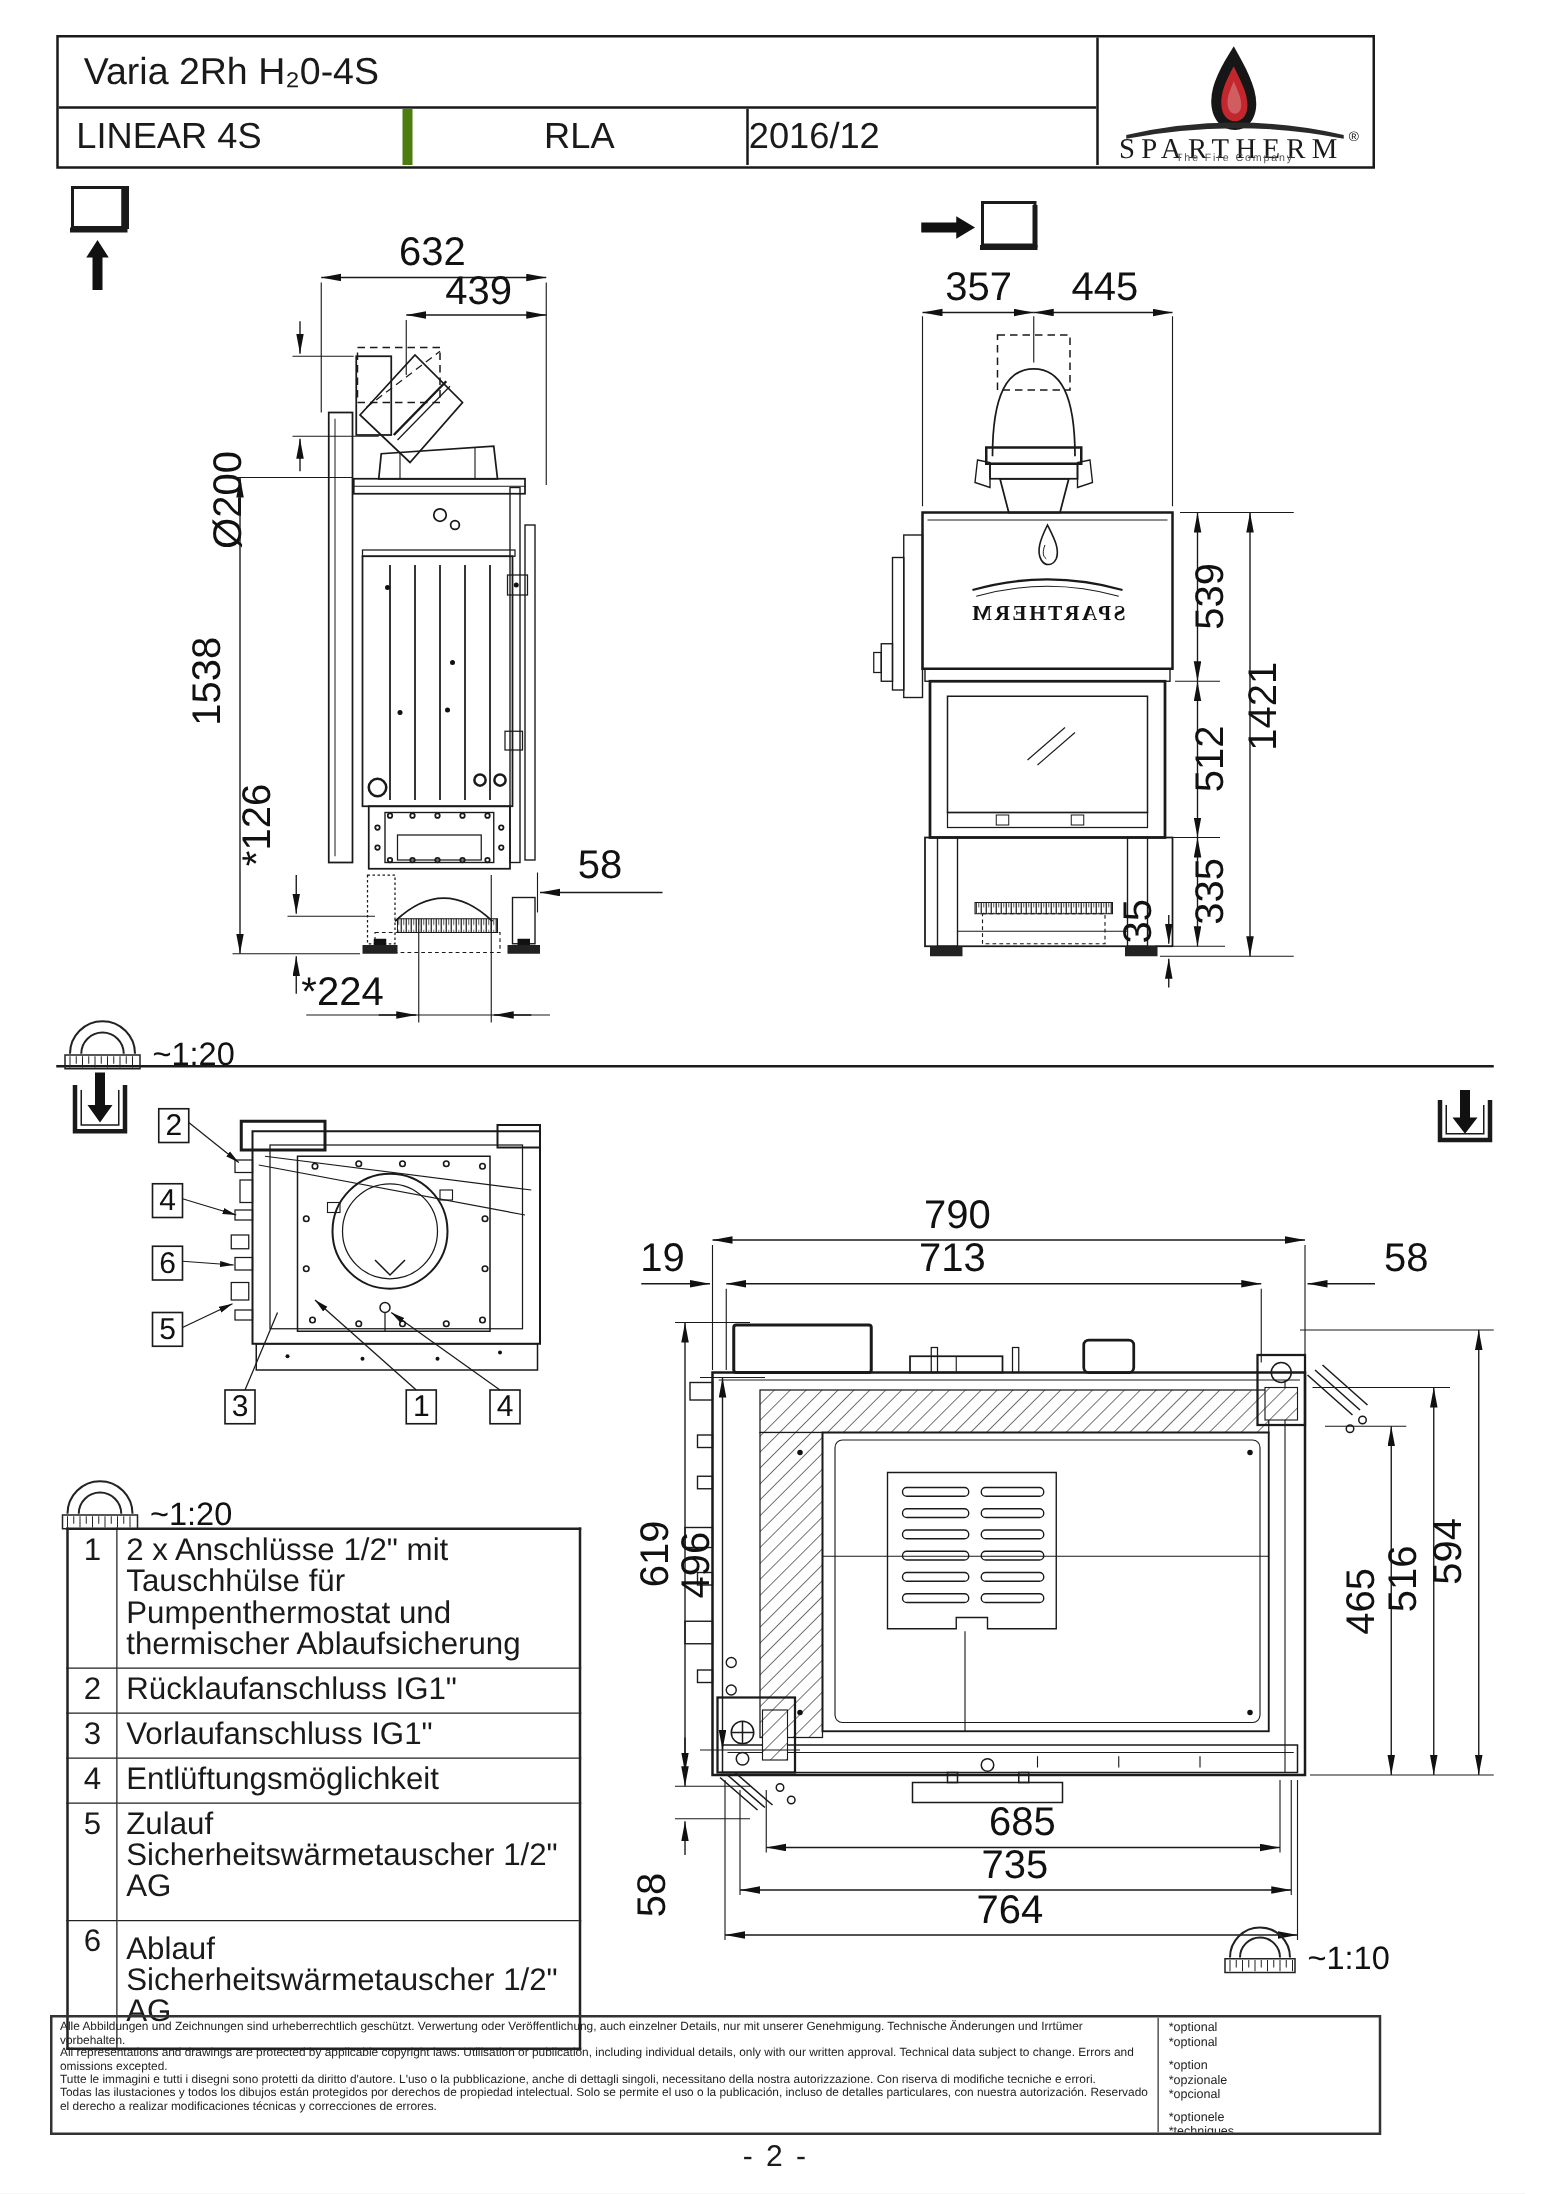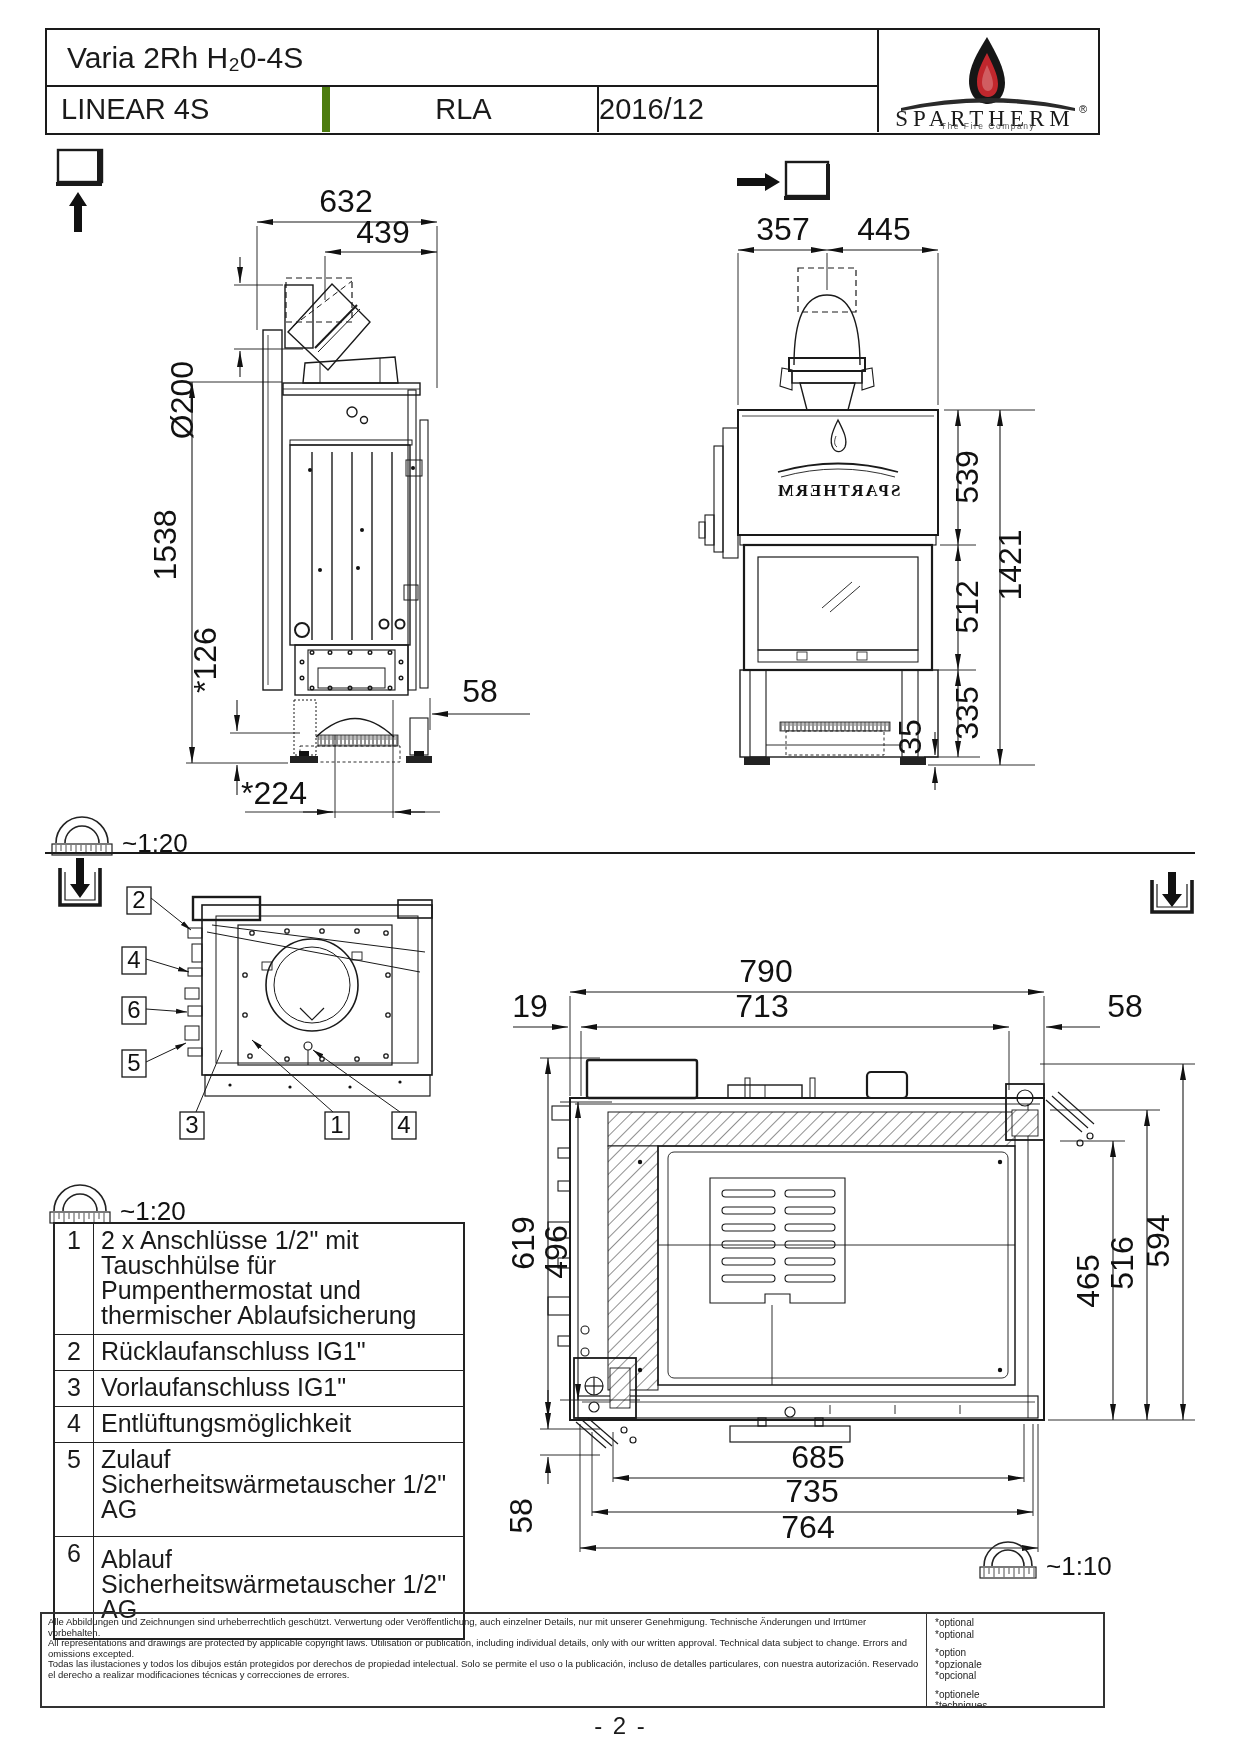--- a/index.html
+++ b/index.html
@@ -637,20 +637,21 @@
         <td style="padding-top:10px;padding-bottom:16px">Ablauf Sicherheitswärmetauscher 1/2" AG</td>
       </tr>
     </tbody>
   </table>
 </div>
 
 <div id="disclaimer">
   <div id="disc-left">
     <p>Alle Abbildungen und Zeichnungen sind urheberrechtlich geschützt. Verwertung oder Veröffentlichung, auch einzelner Details, nur mit unserer Genehmigung. Technische Änderungen und Irrtümer vorbehalten.</p>
     <p>All representations and drawings are protected by applicable copyright laws. Utilisation or publication, including individual details, only with our written approval. Technical data subject to change. Errors and omissions excepted.</p>
+    <p>Tutte le immagini e tutti i disegni sono protetti da diritto d'autore. L'uso o la pubblicazione, anche di dettagli singoli, necessitano della nostra autorizzazione. Con riserva di modifiche tecniche e errori.</p>
     <p>Todas las ilustaciones y todos los dibujos están protegidos por derechos de propiedad intelectual. Solo se permite el uso o la publicación, incluso de detalles particulares, con nuestra autorización. Reservado el derecho a realizar modificaciones técnicas y correcciones de errores.</p>
 
   </div>
   <div id="disc-right">
     <div class="opt-group">
       <div>*optional</div>
       <div>*optional</div>
     </div>
     <div class="opt-group">
       <div>*option</div>

